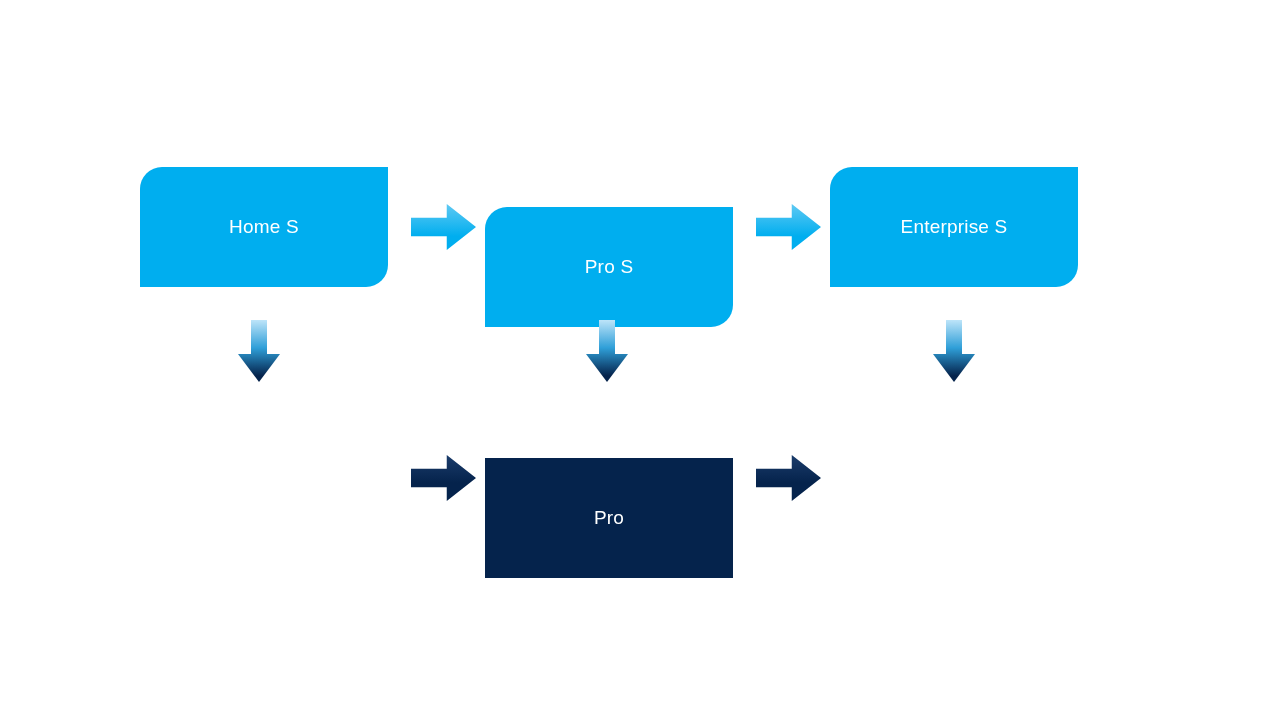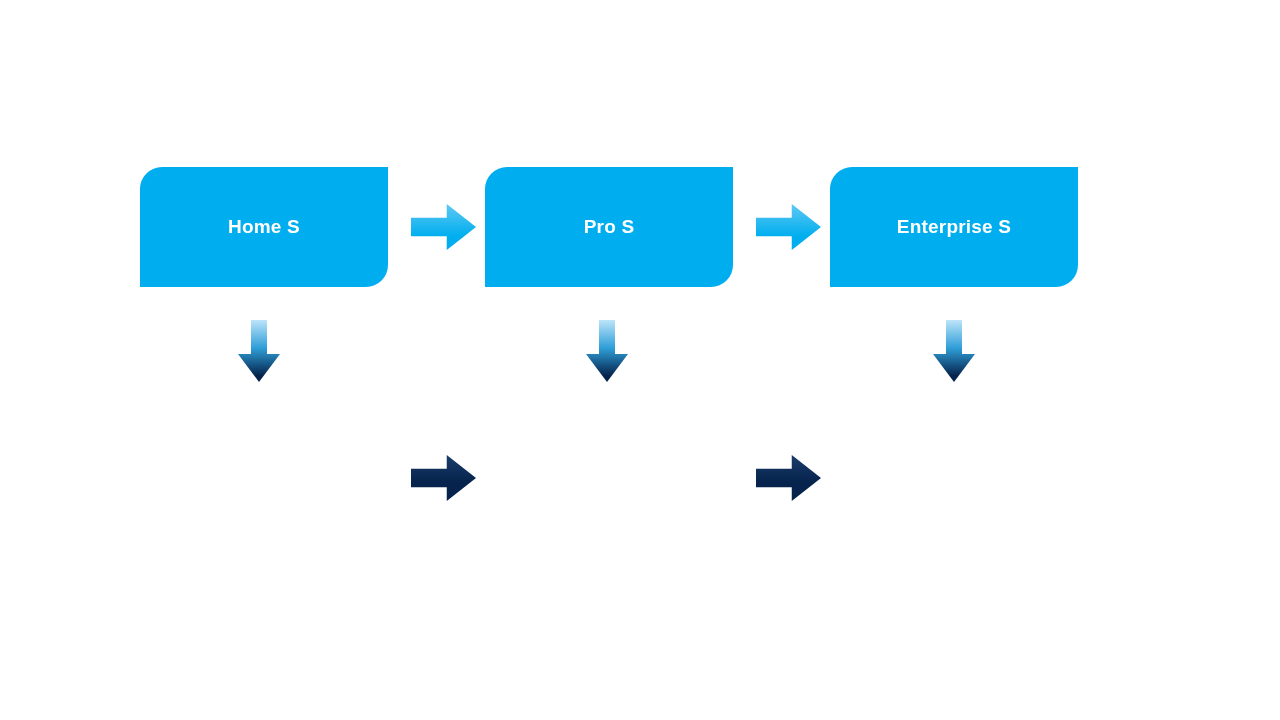--- a/index.html
+++ b/index.html
@@ -1,15 +1,15 @@
 <!DOCTYPE html>
 <html style="--canvas-bg: #ffffff; --cyan: #00AEEF; --navy: #05234C; --down-grad-top: #BDE4F9; --text: #ffffff;"><head>
 <meta charset="utf-8">
 <style>
-  * { margin: 0; padding: 0; box-sizing: border-box; font-weight: bold; }
+  * { margin: 0; padding: 0; box-sizing: border-box; }
 
   html, body {
     width: 1280px;
     height: 720px;
     background: #ffffff;
     font-family: "Liberation Sans", sans-serif;
     overflow: hidden;
   }
 
   .canvas {
@@ -37,21 +37,21 @@
     background: var(--cyan, #00AEEF);
     border-radius: 22px 0 22px 0; 
   }
 
   .node.bottom {
     top: 418px;
     background: var(--navy, #05234C);
   }
 
   .col-0 { left: 140px; }
-  .col-1 { left: 485px; }
+  .col-1 { left: 485px; margin-top: 40px; }
   .col-2 { left: 830px; }
 
   
   .arrow-right {
     position: absolute;
     width: 65px;
     height: 46px;
     clip-path: polygon(0 30%, 55% 30%, 55% 0, 100% 50%, 55% 100%, 55% 70%, 0 70%);
   }
 
@@ -104,17 +104,20 @@
     <span>Enterprise S</span>
   </div>
 
   <div class="arrow-right cyan row-top gap-0"></div>
   <div class="arrow-right cyan row-top gap-1"></div>
 
   <div class="arrow-down down-0"></div>
   <div class="arrow-down down-1"></div>
   <div class="arrow-down down-2"></div>
 
+  <div class="node bottom col-1">
+    <span>Pro</span>
+  </div>
 
   <div class="arrow-right navy row-bottom gap-0"></div>
   <div class="arrow-right navy row-bottom gap-1"></div>
 
 </div>
 
 </body></html>

